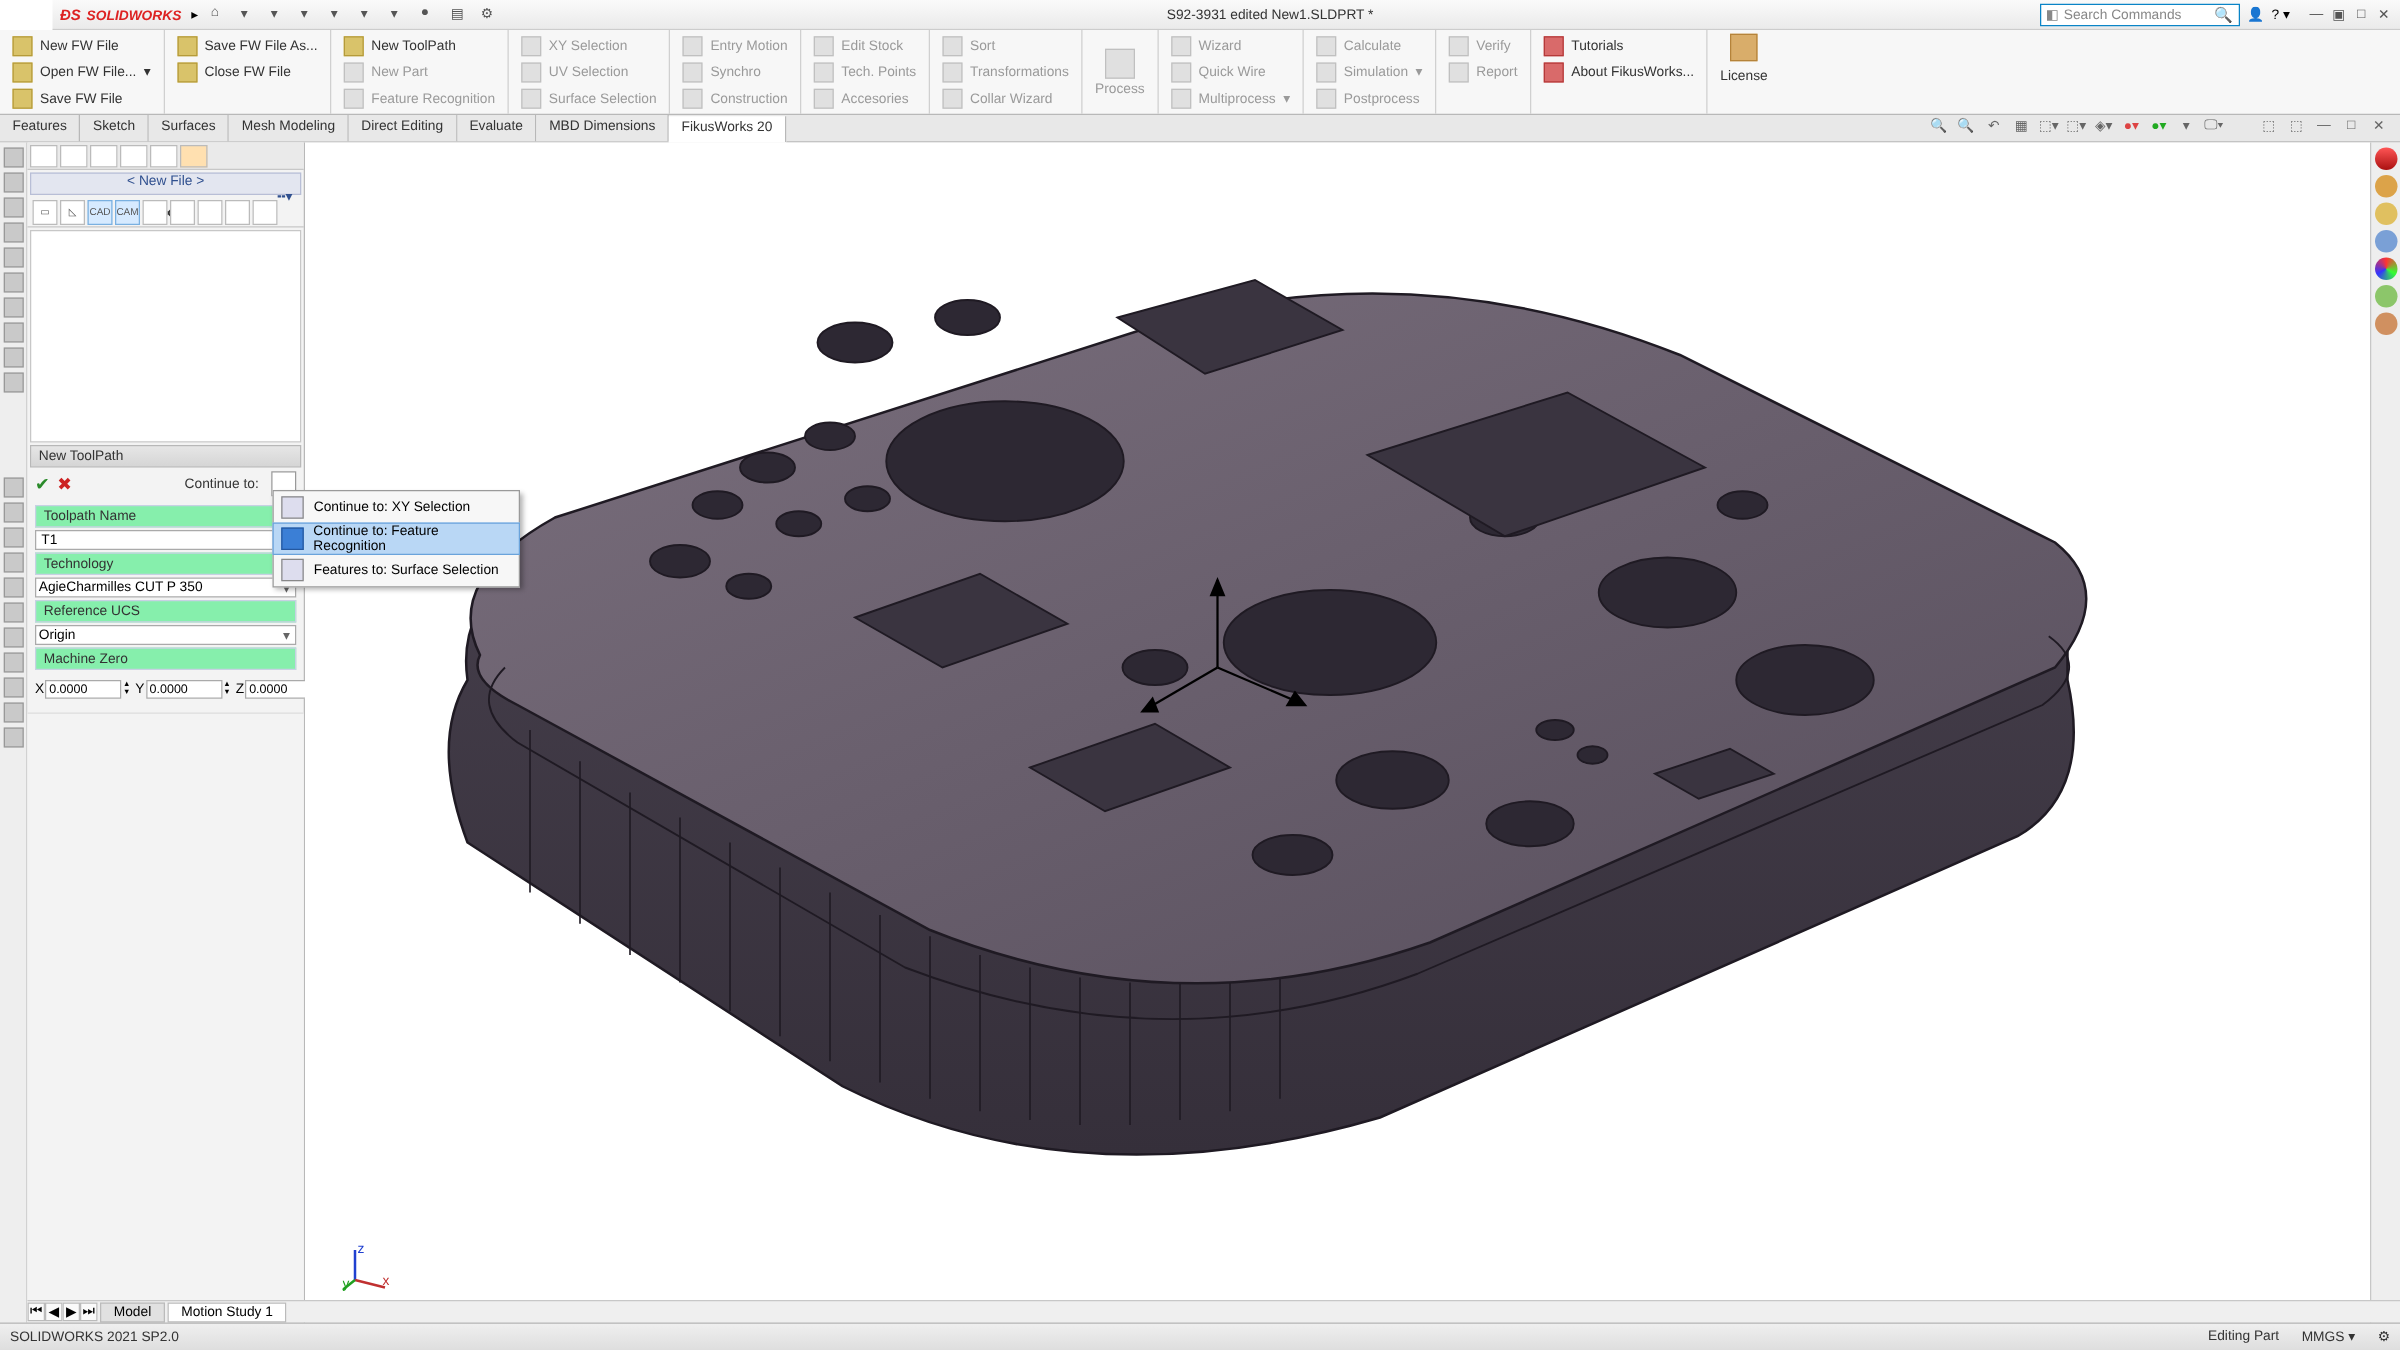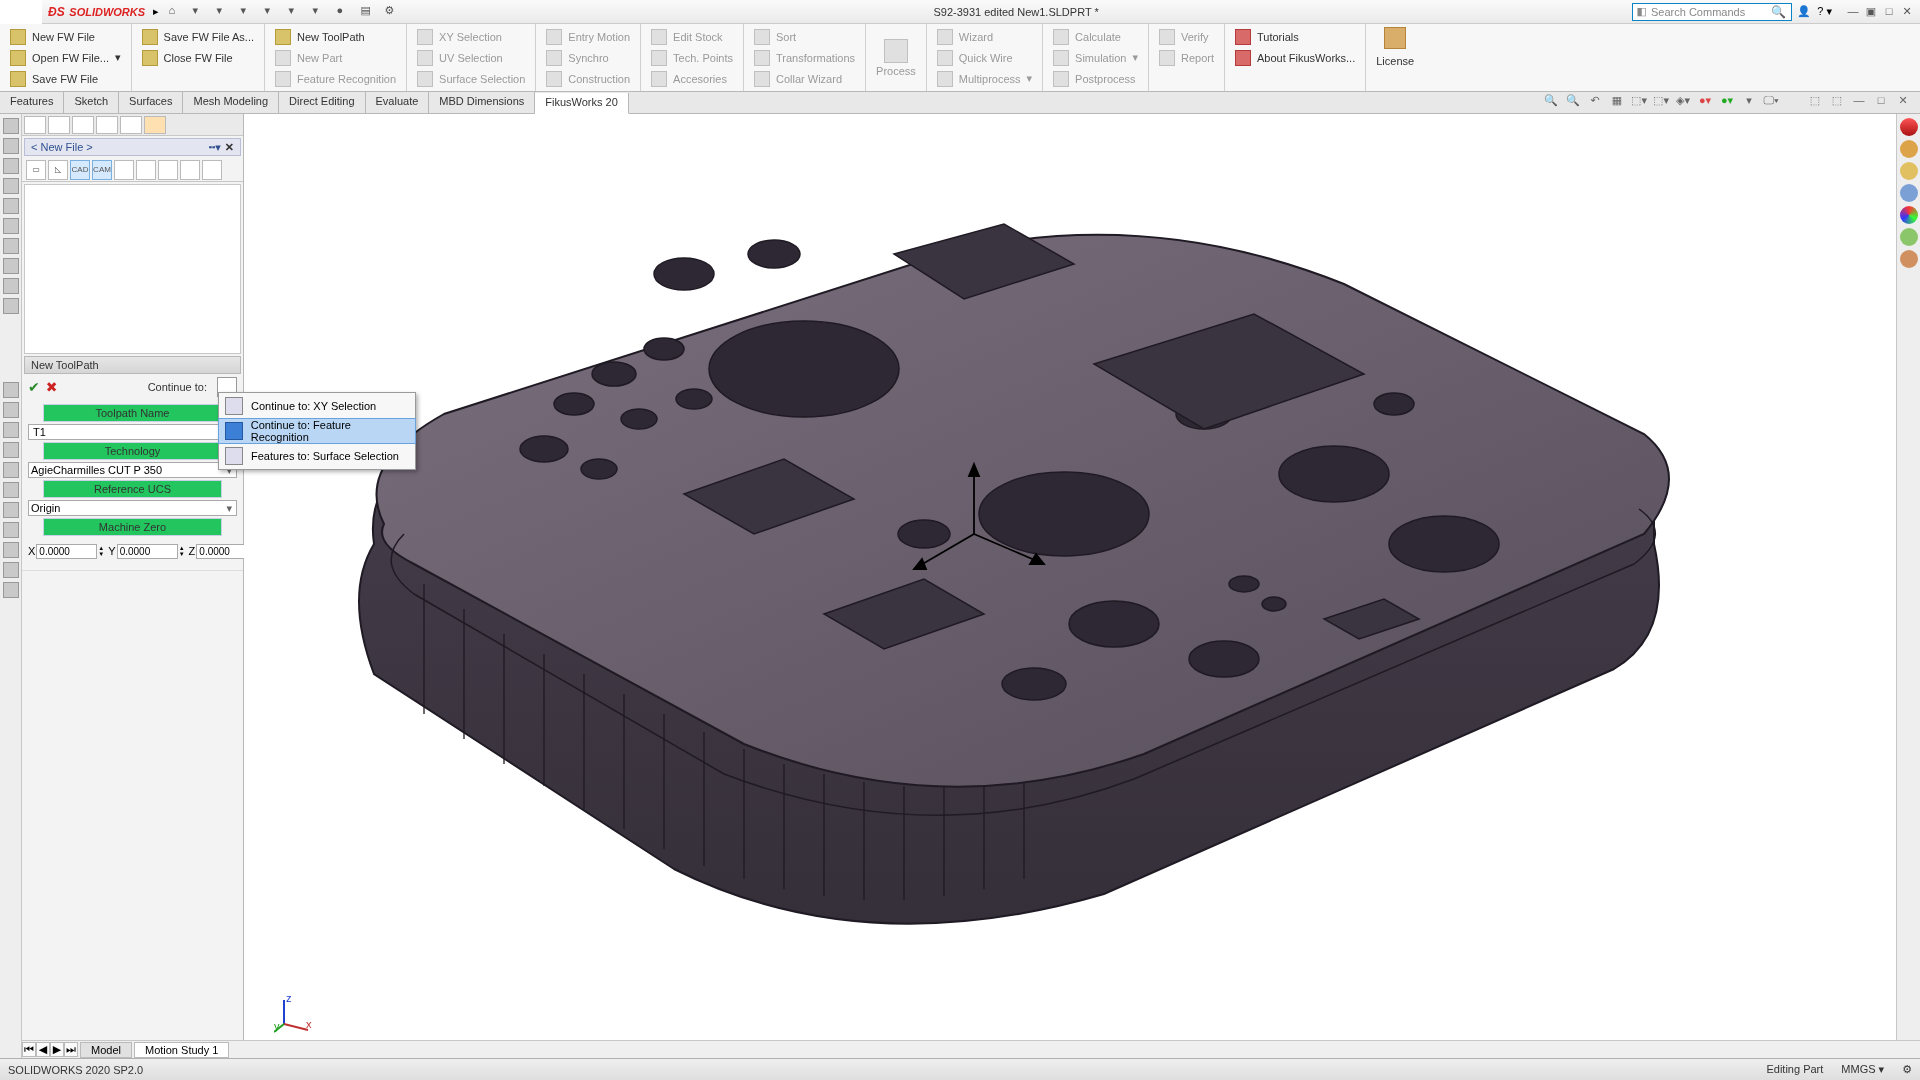--- a/index.html
+++ b/index.html
@@ -39,36 +39,36 @@
 .tabstrip .right-tools { margin-left:auto; display:flex; align-items:center; gap:4px; padding-right:8px;}
 .tabstrip .right-tools span { width:18px; height:18px; display:inline-block; text-align:center; color:#666;}
 
 
 .main { position:absolute; top:114px; left:0; right:0; bottom:22px; display:flex; }
 .left-vbar { width:22px; background:#eee; border-right:1px solid #c7c7c7; display:flex; flex-direction:column; gap:4px; padding:4px 2px; align-items:center;}
 .left-vbar span { width:16px; height:16px; background:#c9c9c9; border:1px solid #999; display:block;}
 .panel { width:222px; background:#f3f3f3; border-right:1px solid #b8b8b8; display:flex; flex-direction:column;}
 .panel-tabs { height:22px; background:#eaeaea; border-bottom:1px solid #c7c7c7; display:flex; align-items:center; padding:0 2px; gap:2px;}
 .panel-tabs span { width:22px; height:18px; background:#fff; border:1px solid #bbb; display:inline-block;}
-.file-header { height:18px; background:#e3e6f0; border:1px solid #b8bed6; display:flex; align-items:center; padding:0 6px; color:#30508f; margin:2px;}
+.file-header { height:18px; background:#e3e6f0; border:1px solid #b8bed6; display:flex; align-items:center; padding:0 6px; color:#30508f; margin:2px;flex-direction:column;}
 .file-header .close { margin-left:auto; font-weight:bold; color:#333;}
 .mini-toolbar { height:24px; display:flex; align-items:center; gap:2px; padding:2px 4px; border-bottom:1px solid #c7c7c7;}
 .mini-toolbar span { width:20px; height:20px; border:1px solid #bbb; background:#fff; display:inline-block; font-size:8px; text-align:center; line-height:18px; color:#555;}
 .mini-toolbar span.sel { background:#d6eaff; border-color:#7ab0e0;}
 .blank-area { flex:0 0 170px; background:#fff; border:1px solid #c7c7c7; margin:2px;}
 
 .section-title { background: linear-gradient(#e6e6e6,#d5d5d5); border:1px solid #b8b8b8; padding:2px 6px; color:#333; margin:0 2px;}
 .ok-cancel { display:flex; align-items:center; padding:3px 6px; gap:6px;}
 .ok-cancel .ok { color:#2a8a2a; font-size:14px;}
 .ok-cancel .cancel { color:#c22; font-size:14px;}
 .ok-cancel .cont { margin-left:auto; color:#333;}
 .ok-cancel .cont-icon { width:20px; height:20px; border:1px solid #999; background:#fff; display:inline-block; margin-left:4px;}
 
 .form-group { padding:2px 6px; }
-.form-label { background:#22c55e; border:1px solid #c7d1e3; padding:2px 6px; margin:2px 15px; color:#333;text-align:center;}
+.form-label { background:#86efac; border:1px solid #c7d1e3; padding:2px 6px; margin:2px 0; color:#333;}
 .form-input { width:100%; border:1px solid #aaa; padding:1px 4px; background:#fff;}
 .form-select { width:100%; border:1px solid #aaa; padding:1px 2px; background:#fff; position:relative;}
 .form-select::after { content:"▾"; position:absolute; right:4px; color:#666;}
 .xyz-row { display:flex; gap:4px; align-items:center; margin-top:4px;}
 .xyz-row .coord { display:flex; align-items:center; gap:1px;}
 .xyz-row .coord input { width:61px; border:1px solid #aaa; padding:1px 2px; font-size:10px;}
 .xyz-row .spin { display:flex; flex-direction:column; font-size:6px; line-height:6px;}
 .xyz-row .pick { width:22px; height:22px; border:1px solid #999; background:#fff2c4; margin-left:4px;}
 
 
@@ -518,19 +518,19 @@
     <span>⏮</span>
     <span>◀</span>
     <span>▶</span>
     <span>⏭</span>
   </div>
   <div class="btab active">Model</div>
   <div class="btab">Motion Study 1</div>
 </div>
 
 <div class="statusbar">
-  <span>SOLIDWORKS 2020 SP2.0</span>
+  <span>SOLIDWORKS 2021 SP2.0</span>
   <div class="right">
     <span>Editing Part</span>
     <span><span>MMGS</span> ▾</span>
     <span>⚙</span>
   </div>
 </div>
 
 </body></html>

